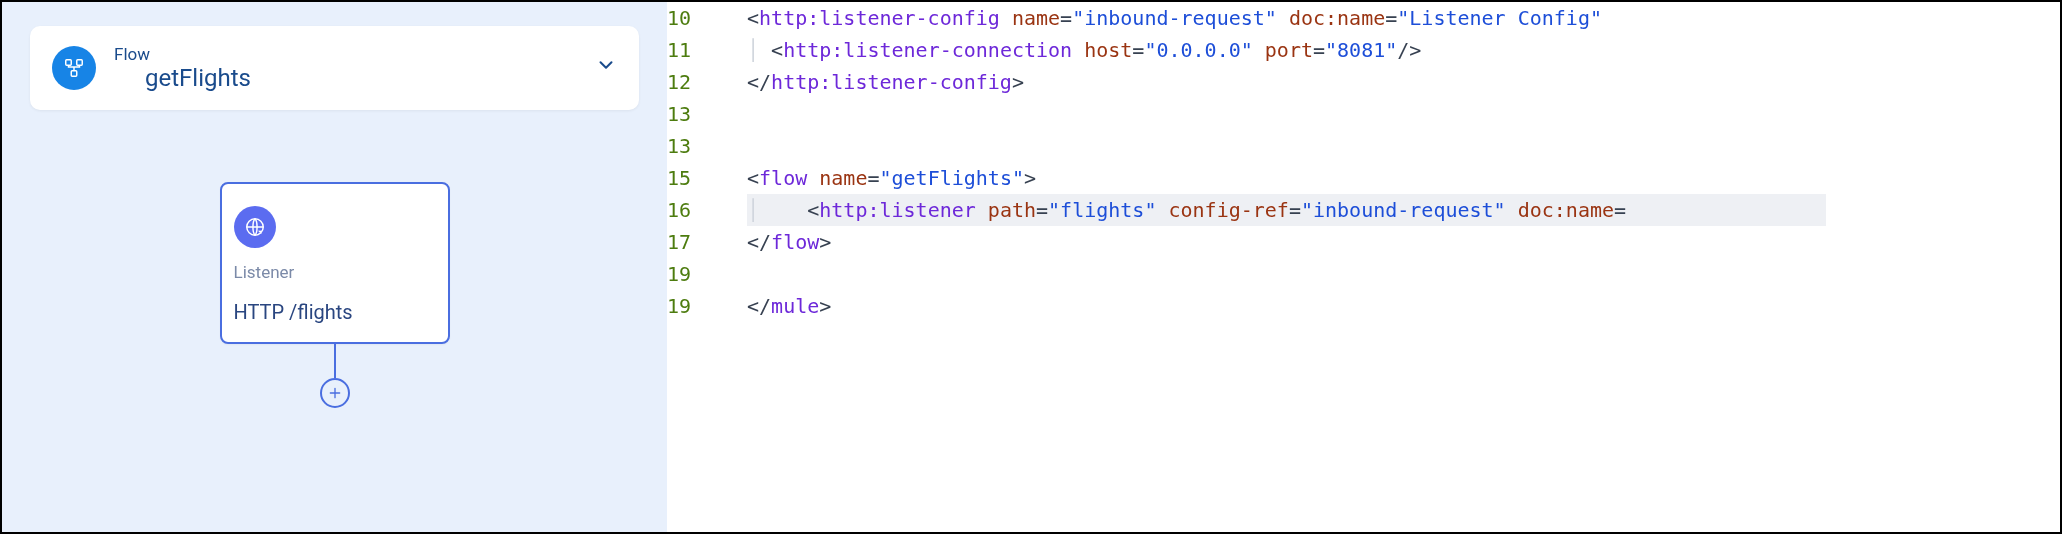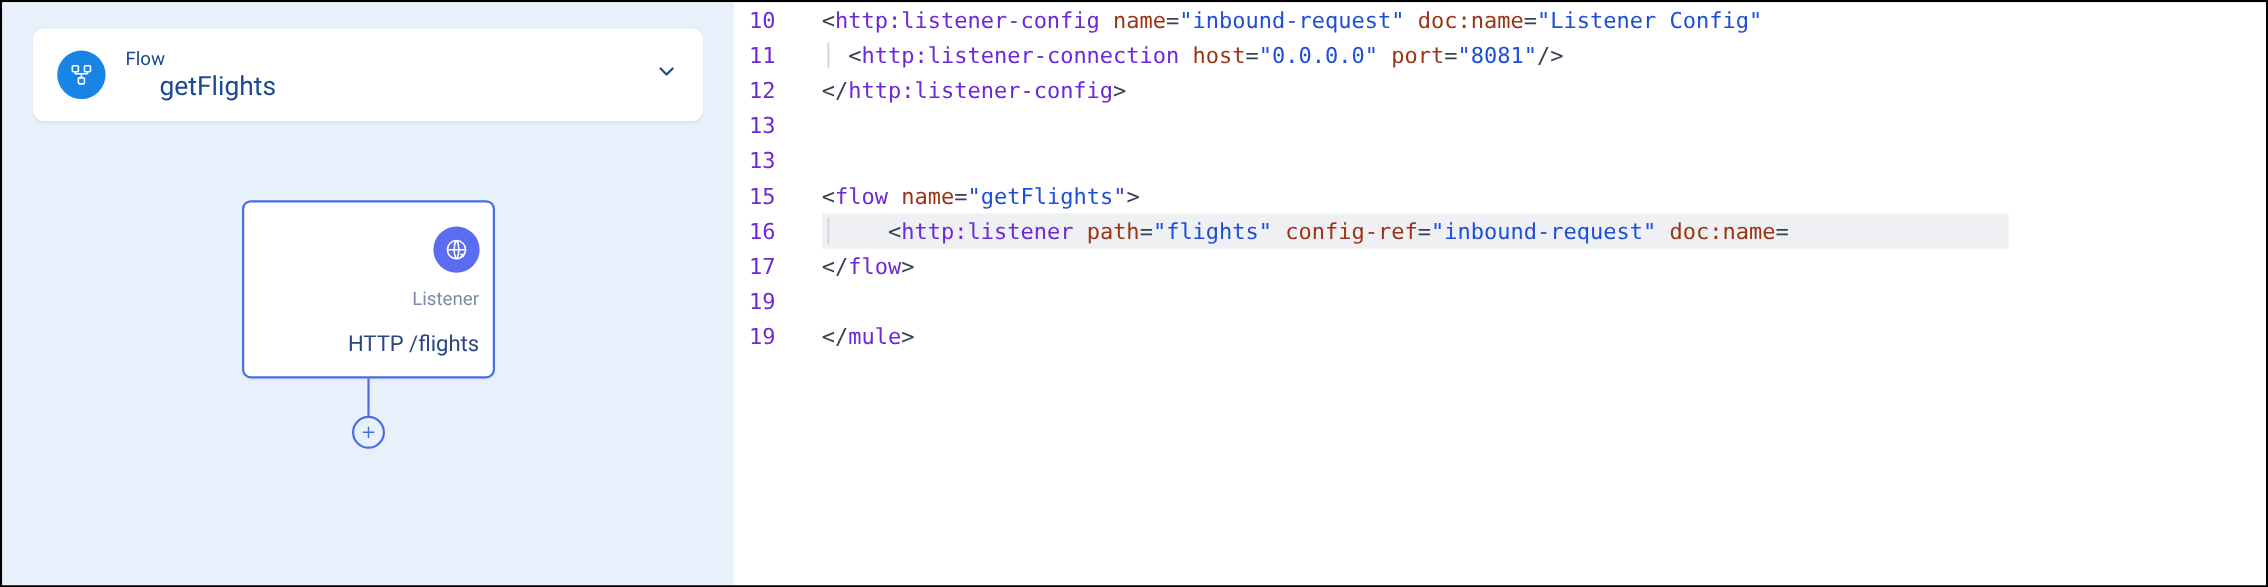--- a/index.html
+++ b/index.html
@@ -59,21 +59,21 @@
   }
   .listener-card {
     margin-top: 72px;
     width: 230px;
     background: #fff;
     border: 2px solid #4a6ee0;
     border-radius: 8px;
     padding: 22px 12px 18px 12px;
     display: flex;
     flex-direction: column;
-    align-items: flex-end;
+    align-items: flex-start;
     box-shadow: 0 1px 2px rgba(0,0,0,0.04);
     cursor: pointer;
   }
   .listener-icon {
     width: 42px;
     height: 42px;
     background: #5b6cf0;
     border-radius: 50%;
     display: flex;
     align-items: center;
@@ -124,22 +124,22 @@
   .code-area {
     flex: 1;
     display: flex;
     font-family: "Menlo", "Monaco", "Consolas", monospace;
     font-size: 20px;
     line-height: 32px;
     overflow: hidden;
   }
   .gutter {
     width: 80px;
-    text-align: center;
-    color: #6d28d9;
+    text-align: left;
+    color: #4d7c0f;
     padding-right: 28px;
     user-select: none;
   }
   .gutter div { height: 32px; }
   .code {
     flex: 1;
     white-space: pre;
     color: #333;
     overflow: hidden;
   }

